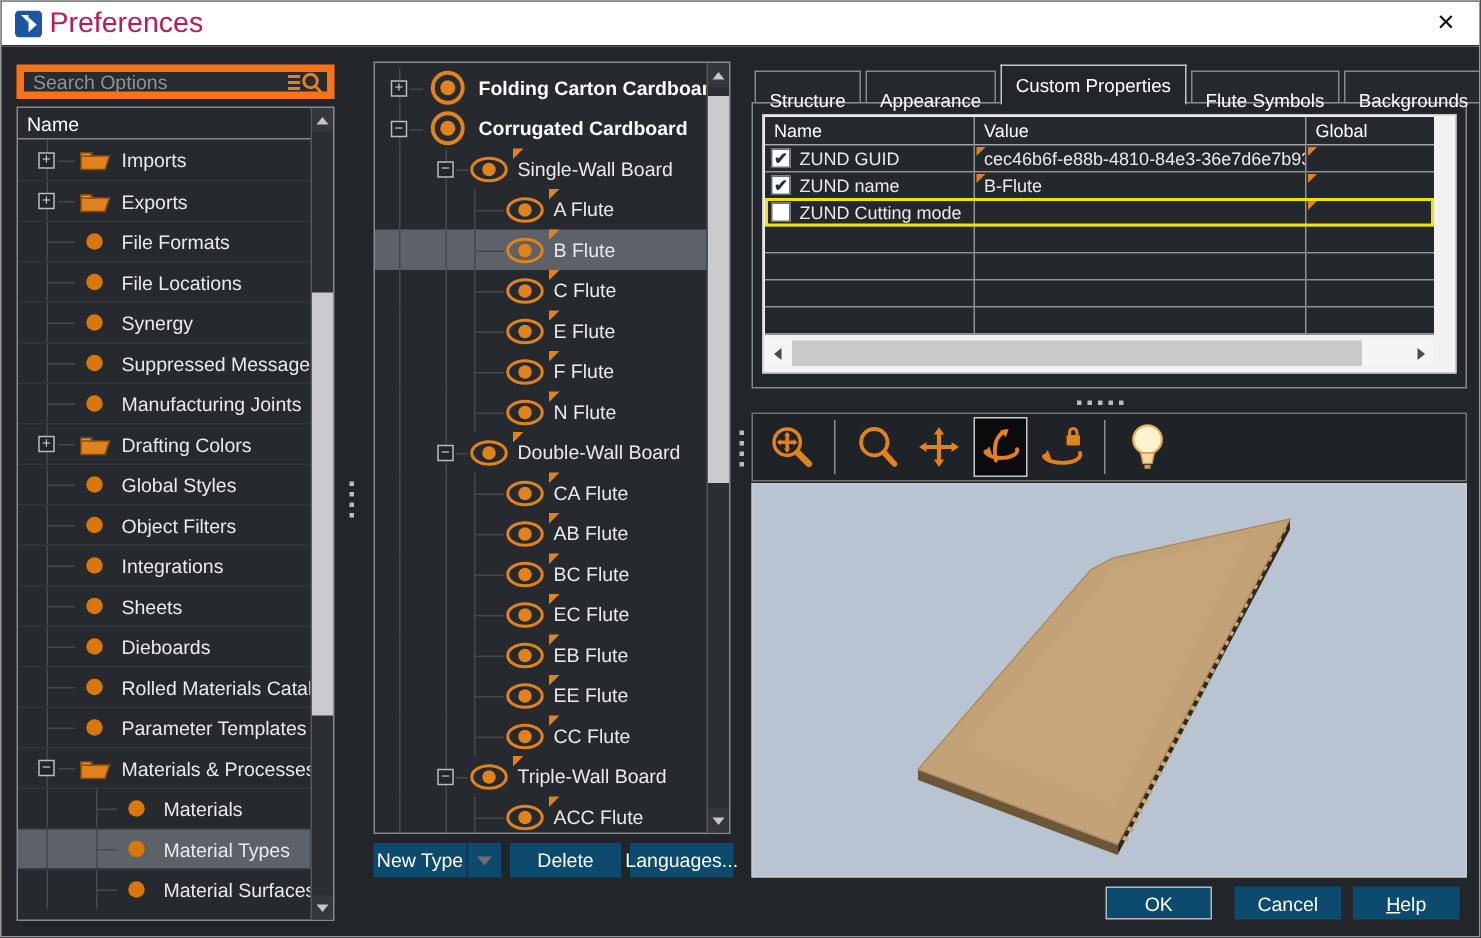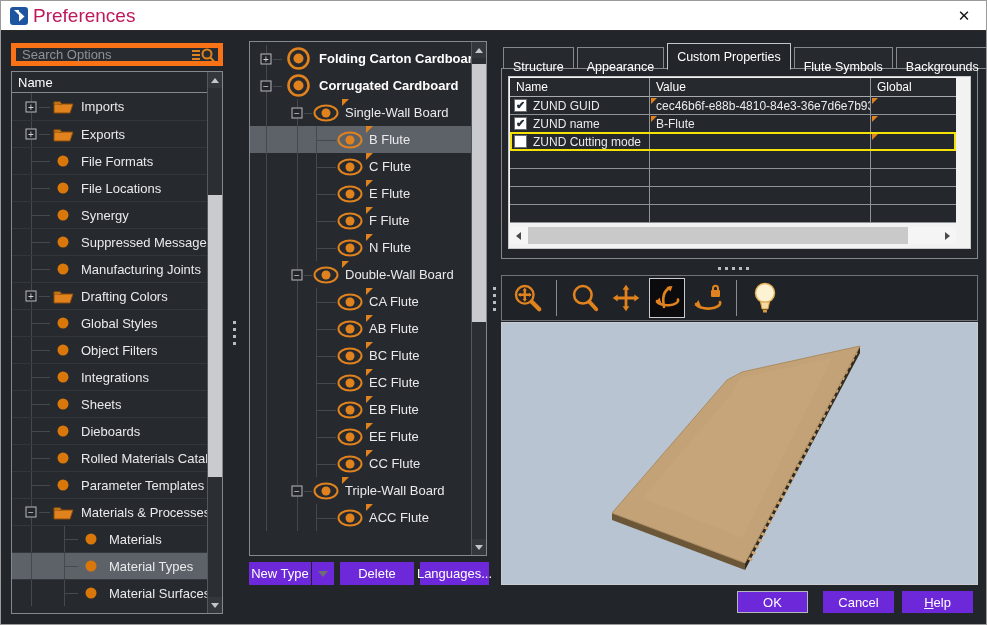--- a/index.html
+++ b/index.html
@@ -4,21 +4,21 @@
 <style>
   html,body{margin:0;padding:0;background:#3a3d42;}
   *{box-sizing:border-box;}
   .dialog{position:relative;width:987px;height:625px;background:#22252a;border:1px solid #9a9a9a;
           font-family:"Liberation Sans",sans-serif;overflow:hidden;color:#e9eaec;}
   
   .titlebar{position:absolute;left:0;top:0;width:100%;height:30px;background:#ffffff;border-bottom:1px solid #2b2b2b;display:flex;align-items:center;}
   .titlebar .logo{margin-left:9px;width:18px;height:18px;display:inline-flex;}
   .titlebar .title{margin-left:5px;font-size:19px;color:#be185d;}
   .close-btn{position:absolute;right:13px;top:6px;width:18px;height:18px;color:#111;font-size:15px;line-height:18px;text-align:center;cursor:default;}
-  .btn{position:absolute;background:#6d28d9;color:#fff;font-size:13px;display:flex;align-items:center;justify-content:center;height:23px;}
+  .btn{position:absolute;background:#0c4a6e;color:#fff;font-size:13px;display:flex;align-items:center;justify-content:center;height:23px;}
   
   .search-box{position:absolute;left:10px;top:42px;width:212px;height:23px;background:#282b30;border:5px solid #f97316;display:flex;align-items:center;}
   .search-box input{flex:1;min-width:0;background:transparent;border:none;outline:none;color:#cfd2d6;font-family:"Liberation Sans",sans-serif;font-size:13px;padding-left:6px;}
   .search-box input::placeholder{color:#8f9297;}
   .search-box .sicon{width:24px;height:16px;margin-right:3px;display:inline-flex;}
   
   .lefttree{position:absolute;left:10px;top:70px;width:212px;height:543px;border:1px solid #85888d;background:#26292e;overflow:hidden;}
   .lt-head{position:absolute;left:0;top:0;width:195px;height:21px;border-bottom:1px solid #85888d;color:#fff;font-size:13px;padding:3px 0 0 6px;background:#26292e;z-index:2;}
   .lt-rows{position:absolute;left:0;top:21px;right:15px;bottom:0;overflow:hidden;}
   .trow{height:27px;display:flex;align-items:center;position:relative;}
@@ -400,20 +400,34 @@
           </span>
           <span class="cell c28 icell">
             <span class="icn" style="display: inline-flex;">
               <svg width="26" height="18" viewBox="0 0 26 18">
                 <ellipse cx="13" cy="9" rx="11.5" ry="7.5" fill="none" stroke="#e0821e" stroke-width="2"></ellipse>
                 <circle cx="13" cy="9" r="4.5" fill="#e0821e"></circle>
               </svg>
             </span>
           </span>
           <span class="tlabel">Single-Wall Board<span class="flag"></span></span>
+        </div>
+        <div class="trow">
+          <span class="cell c32 gv"></span>
+          <span class="cell c30 gv"></span>
+          <span class="cell c24 gvl hd"></span>
+          <span class="cell c28 icell">
+            <span class="icn" style="display: inline-flex;">
+              <svg width="26" height="18" viewBox="0 0 26 18">
+                <ellipse cx="13" cy="9" rx="11.5" ry="7.5" fill="none" stroke="#e0821e" stroke-width="2"></ellipse>
+                <circle cx="13" cy="9" r="4.5" fill="#e0821e"></circle>
+              </svg>
+            </span>
+          </span>
+          <span class="tlabel">A Flute<span class="flag"></span></span>
         </div>
         <div class="trow sel">
           <span class="cell c32 gv"></span>
           <span class="cell c30 gv"></span>
           <span class="cell c24 gvl hd"></span>
           <span class="cell c28 icell">
             <span class="icn" style="display: inline-flex;">
               <svg width="26" height="18" viewBox="0 0 26 18">
                 <ellipse cx="13" cy="9" rx="11.5" ry="7.5" fill="none" stroke="#e0821e" stroke-width="2"></ellipse>
                 <circle cx="13" cy="9" r="4.5" fill="#e0821e"></circle>

